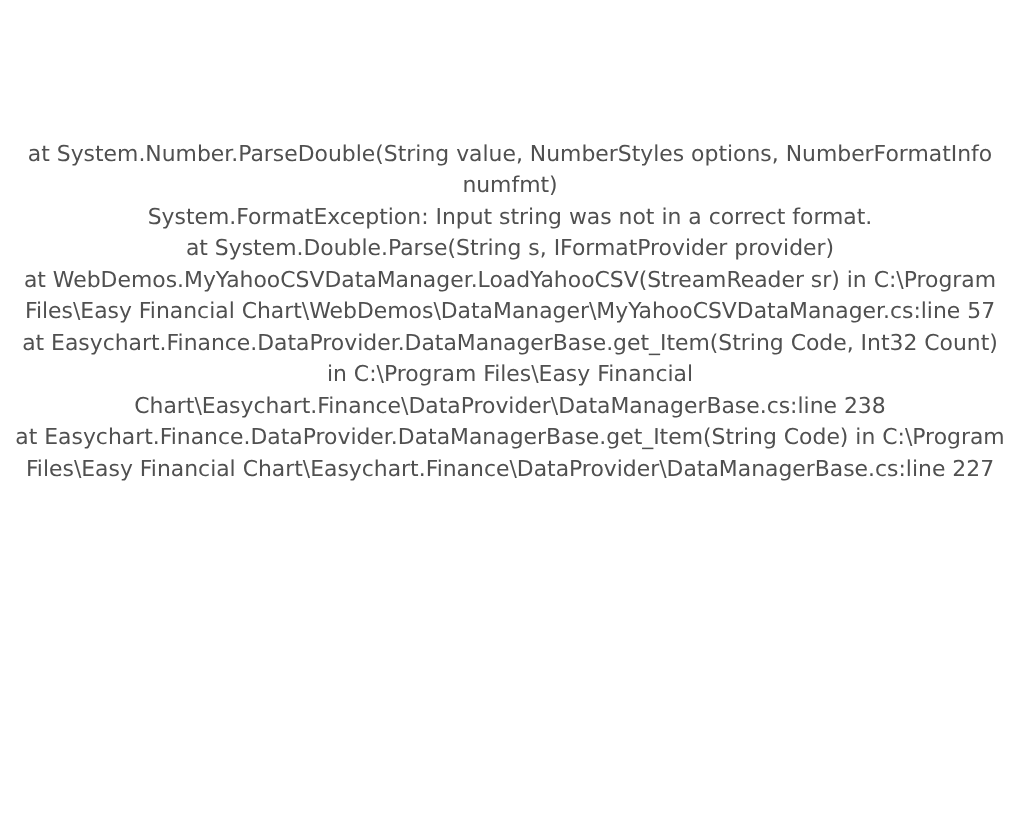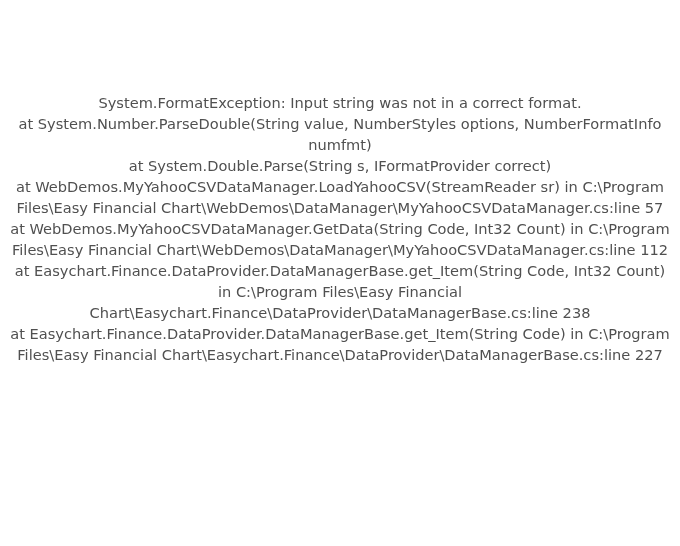--- a/index.html
+++ b/index.html
@@ -36,21 +36,20 @@
     display: block;
     white-space: pre-wrap;
     word-break: break-word;
   }
 </style>
 </head>
 <body>
 
 <div class="page">
   <div class="stack-trace">
+    <span class="trace-line">at System.Number.ParseDouble(String value, NumberStyles options, NumberFormatInfo numfmt)</span>
     <span class="trace-line">System.FormatException: Input string was not in a correct format.</span>
-    <span class="trace-line">at System.Number.ParseDouble(String value, NumberStyles options, NumberFormatInfo numfmt)</span>
-    <span class="trace-line">at System.Double.Parse(String s, IFormatProvider correct)</span>
+    <span class="trace-line">at System.Double.Parse(String s, IFormatProvider provider)</span>
     <span class="trace-line">at WebDemos.MyYahooCSVDataManager.LoadYahooCSV(StreamReader sr) in C:\Program Files\Easy Financial Chart\WebDemos\DataManager\MyYahooCSVDataManager.cs:line 57</span>
-    <span class="trace-line">at WebDemos.MyYahooCSVDataManager.GetData(String Code, Int32 Count) in C:\Program Files\Easy Financial Chart\WebDemos\DataManager\MyYahooCSVDataManager.cs:line 112</span>
     <span class="trace-line">at Easychart.Finance.DataProvider.DataManagerBase.get_Item(String Code, Int32 Count) in C:\Program Files\Easy Financial Chart\Easychart.Finance\DataProvider\DataManagerBase.cs:line 238</span>
     <span class="trace-line">at Easychart.Finance.DataProvider.DataManagerBase.get_Item(String Code) in C:\Program Files\Easy Financial Chart\Easychart.Finance\DataProvider\DataManagerBase.cs:line 227</span>
   </div>
 </div>
 
 </body></html>

